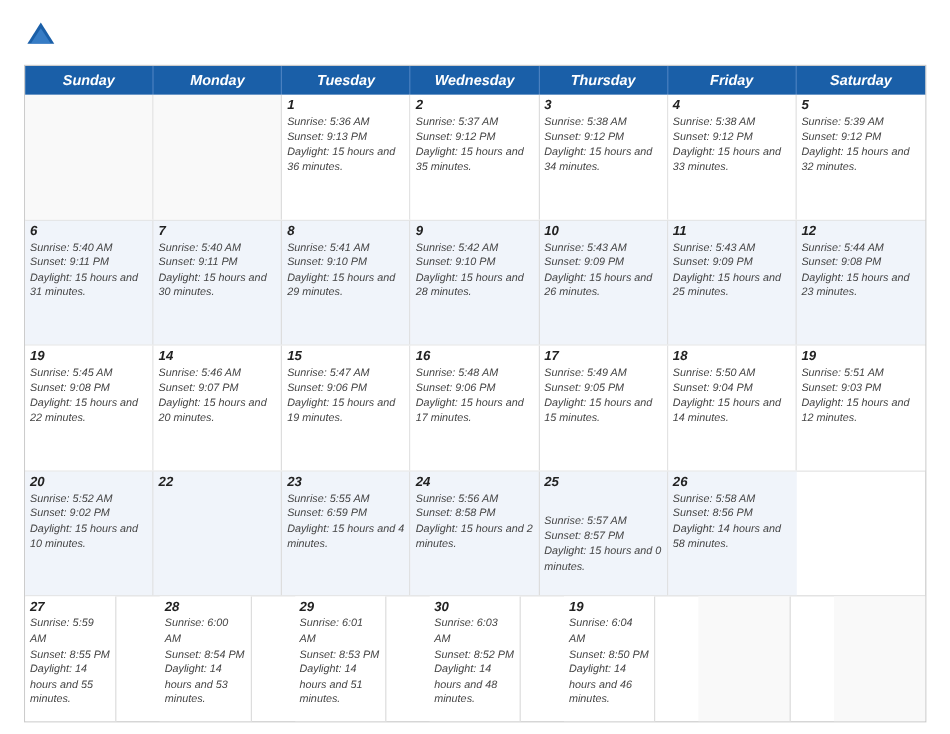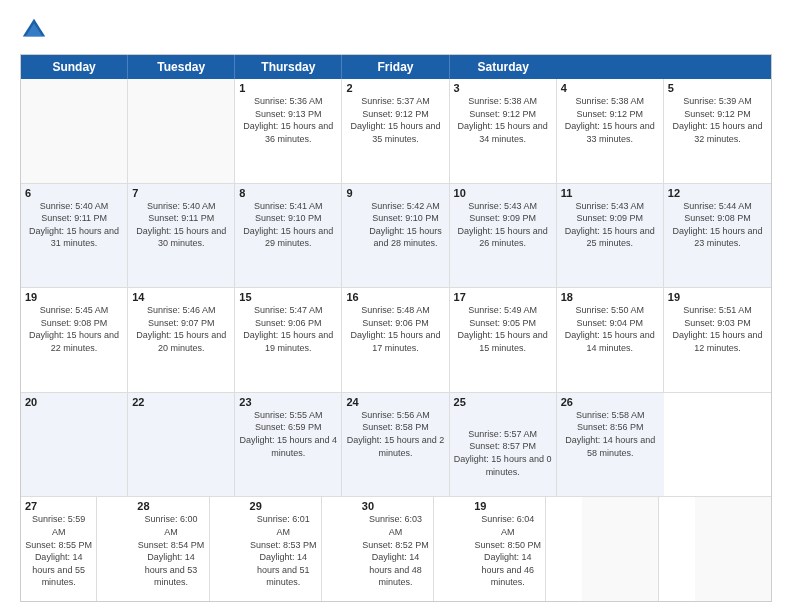--- a/index.html
+++ b/index.html
@@ -9,20 +9,21 @@
       width: 792px;
       height: 612px;
       overflow: hidden;
     }
     .page {
       width: 792px;
       height: 612px;
       padding: 16px 20px 10px 20px;
       display: flex;
       flex-direction: column;
+      font-style: italic;
     }
     .header {
       display: flex;
       justify-content: space-between;
       align-items: flex-start;
       margin-bottom: 10px;
     }
     .logo {
       display: flex;
       align-items: center;
@@ -100,21 +101,20 @@
       font-size: 11px;
       font-weight: bold;
       color: #222;
       display: block;
       margin-bottom: 1px;
     }
     .cal-cell .cell-info {
       font-size: 9px;
       color: #444;
       line-height: 1.4;
-      text-align: center;
     }
     .alt-row .cal-cell { background: #f0f4fa; }
   </style>
 </head>
 <body>
 
 <div class="page">
   <div class="header">
     <div class="logo">
       <svg class="logo-icon" viewBox="0 0 30 30" xmlns="http://www.w3.org/2000/svg">
@@ -128,21 +128,23 @@
     </div>
     <div class="title-block">
       <div class="month-year"></div>
       <div class="location"></div>
     </div>
   </div>
 
   <div class="calendar">
     <div class="cal-header">
     <div class="cal-header-cell">Sunday</div>
+        <div class="cal-header-cell">Monday</div>
         <div class="cal-header-cell">Tuesday</div>
+        <div class="cal-header-cell">Wednesday</div>
         <div class="cal-header-cell">Thursday</div>
         <div class="cal-header-cell">Friday</div>
         <div class="cal-header-cell">Saturday</div>
       </div>
     <div class="cal-body">
     <div class="cal-row">
           <div class="cal-cell empty"></div>
           <div class="cal-cell empty"></div>
           <div class="cal-cell">
             <span class="day-num">1</span>
@@ -189,21 +191,21 @@
 Daylight: 15 hours and 30 minutes.</div>
           </div>
           <div class="cal-cell">
             <span class="day-num">8</span>
             <div class="cell-info" style="white-space: pre-line;">Sunrise: 5:41 AM
 Sunset: 9:10 PM
 Daylight: 15 hours and 29 minutes.</div>
           </div>
           <div class="cal-cell">
             <span class="day-num">9</span>
-            <div class="cell-info" style="white-space: pre-line; margin-left: 20px;">Sunrise: 5:42 AM
+            <div class="cell-info" style="white-space: pre-line;">Sunrise: 5:42 AM
 Sunset: 9:10 PM
 Daylight: 15 hours and 28 minutes.</div>
           </div>
           <div class="cal-cell">
             <span class="day-num">10</span>
             <div class="cell-info" style="white-space: pre-line;">Sunrise: 5:43 AM
 Sunset: 9:09 PM
 Daylight: 15 hours and 26 minutes.</div>
           </div>
           <div class="cal-cell">
@@ -259,20 +261,23 @@
           <div class="cal-cell">
             <span class="day-num">19</span>
             <div class="cell-info" style="white-space: pre-line;">Sunrise: 5:51 AM
 Sunset: 9:03 PM
 Daylight: 15 hours and 12 minutes.</div>
           </div>
         </div>
         <div class="cal-row alt-row">
           <div class="cal-cell">
             <span class="day-num">20</span>
+            <div class="cell-info" style="white-space: pre-line;">Sunrise: 5:52 AM
+Sunset: 9:02 PM
+Daylight: 15 hours and 10 minutes.</div>
           </div>
           <div class="cal-cell">
             <span class="day-num">22</span>
           </div>
           <div class="cal-cell">
             <span class="day-num">23</span>
             <div class="cell-info" style="white-space: pre-line;">Sunrise: 5:55 AM
 Sunset: 6:59 PM
 Daylight: 15 hours and 4 minutes.</div>
           </div>

